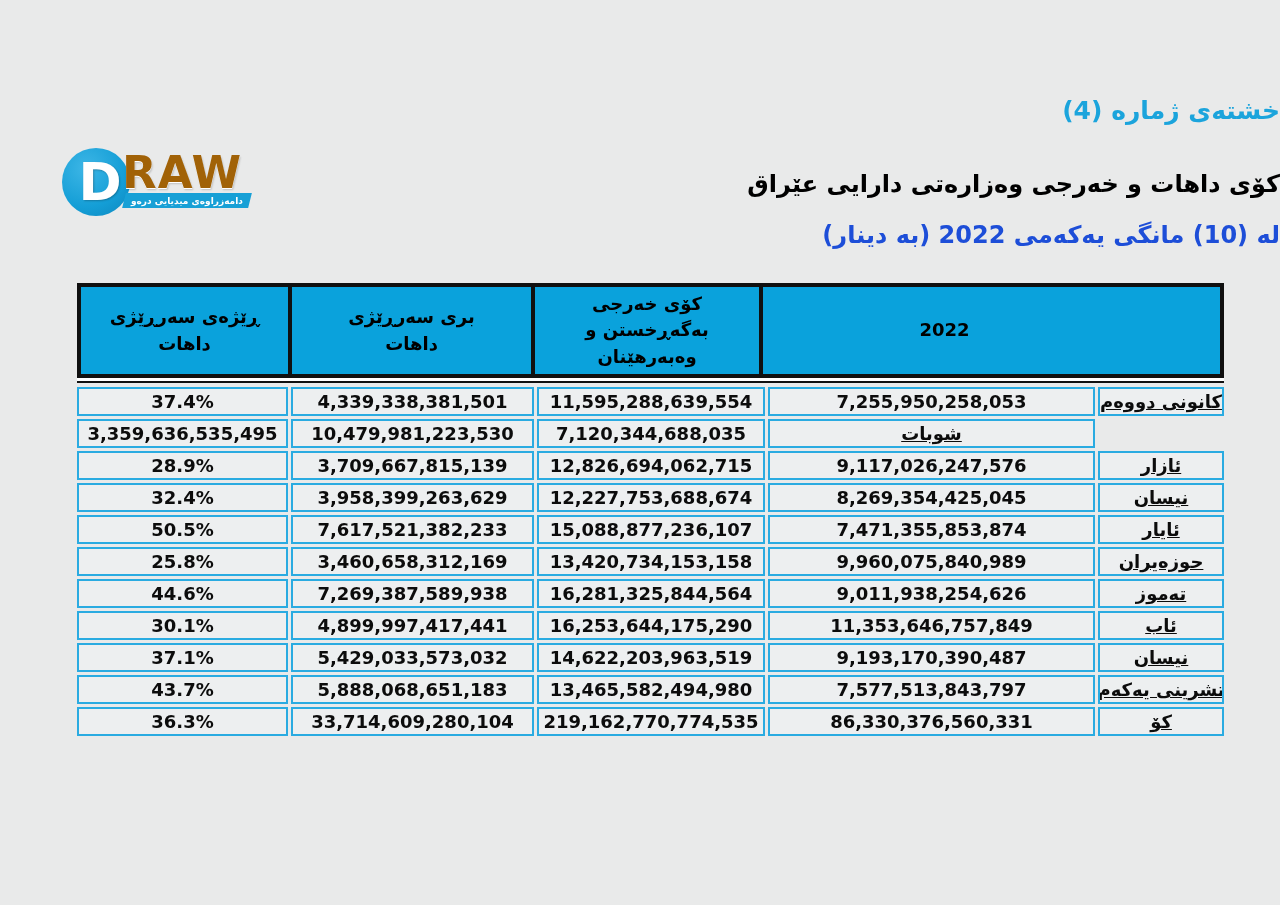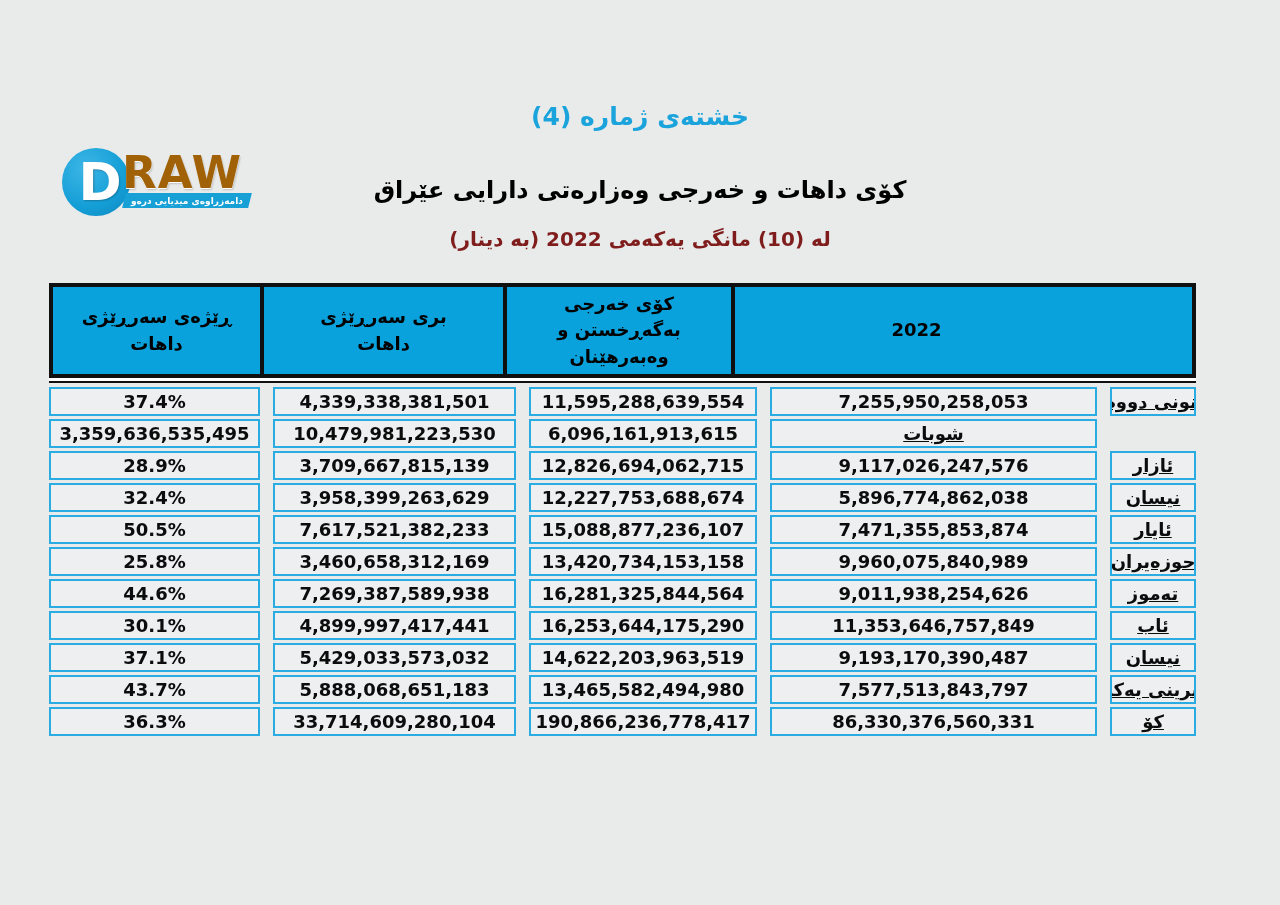--- a/index.html
+++ b/index.html
@@ -33,26 +33,26 @@
   .logo-banner{
     position:absolute;left:62px;top:47px;width:126px;height:15px;
     background:#17a0d6;transform:skewX(-14deg);
     display:flex;align-items:center;justify-content:center;
   }
   .logo-banner span{
     transform:skewX(14deg);
     color:#fff;font-size:9px;font-weight:bold;direction:rtl;white-space:nowrap;
   }
   
-  .heading{position:absolute;left:0;width:100%;text-align:center;direction:rtl;margin-top:6px;}
+  .heading{position:absolute;left:0;width:100%;direction:rtl;}
   .h-tablenum{top:96px;font-size:25px;font-weight:bold;color:#1ba4dc;}
   .h-line1{top:170px;font-size:24px;font-weight:bold;color:#000;}
-  .h-line2{top:221px;font-size:20px;font-weight:bold;color:#7f1d1d;}
+  .h-line2{top:221px;font-size:24px;font-weight:bold;color:#1d4ed8;}
   
-  .tbl{position:absolute;left:49px;top:283px;width:1147px;}
+  .tbl{position:absolute;left:77px;top:283px;width:1147px;}
   .thead{
     display:grid;
     grid-template-columns:211px 243px 228px 327px 1fr;
     background:#0aa2dc;
     border:4px solid #101010;
     box-sizing:border-box;
   }
   .hcell{
     height:87px;box-sizing:border-box;
     display:flex;align-items:center;justify-content:center;
@@ -62,21 +62,21 @@
   }
   .hcell:last-child{border-right:none;padding-left:36px;}
   .hsep{
     height:3px;background:#ffffff;
     border-bottom:2px solid #101010;
     margin-bottom:4px;
   }
   .trow{
     display:grid;
     grid-template-columns:211px 243px 228px 327px 1fr;
-    column-gap:13px;
+    column-gap:3px;
     margin-bottom:3px;
   }
   .c{
     box-sizing:border-box;height:29px;
     background:#edeff0;border:2px solid #2aabe1;
     display:flex;align-items:center;justify-content:center;
     font-size:18px;font-weight:bold;color:#0c0c0c;
     white-space:nowrap;overflow:hidden;
   }
   .c.num{direction:ltr;}
@@ -114,35 +114,35 @@
   <div class="trow">
     <div class="c num">37.4%</div>
     <div class="c num">4,339,338,381,501</div>
     <div class="c num">11,595,288,639,554</div>
     <div class="c num">7,255,950,258,053</div>
     <div class="c month">كانونی دووەم</div>
   </div>
   <div class="trow">
     <div class="c num">3,359,636,535,495</div>
     <div class="c num">10,479,981,223,530</div>
-    <div class="c num">6,096,161,913,615</div>
+    <div class="c num">7,120,344,688,035</div>
     <div class="c month">شوبات</div>
   </div>
   <div class="trow">
     <div class="c num">28.9%</div>
     <div class="c num">3,709,667,815,139</div>
     <div class="c num">12,826,694,062,715</div>
     <div class="c num">9,117,026,247,576</div>
     <div class="c month">ئازار</div>
   </div>
   <div class="trow">
     <div class="c num">32.4%</div>
     <div class="c num">3,958,399,263,629</div>
     <div class="c num">12,227,753,688,674</div>
-    <div class="c num">5,896,774,862,038</div>
+    <div class="c num">8,269,354,425,045</div>
     <div class="c month">نیسان</div>
   </div>
   <div class="trow">
     <div class="c num">50.5%</div>
     <div class="c num">7,617,521,382,233</div>
     <div class="c num">15,088,877,236,107</div>
     <div class="c num">7,471,355,853,874</div>
     <div class="c month">ئایار</div>
   </div>
   <div class="trow">
@@ -176,17 +176,17 @@
   <div class="trow">
     <div class="c num">43.7%</div>
     <div class="c num">5,888,068,651,183</div>
     <div class="c num">13,465,582,494,980</div>
     <div class="c num">7,577,513,843,797</div>
     <div class="c month">تشرینی یەكەم</div>
   </div>
   <div class="trow">
     <div class="c num">36.3%</div>
     <div class="c num">33,714,609,280,104</div>
-    <div class="c num">190,866,236,778,417</div>
+    <div class="c num">219,162,770,774,535</div>
     <div class="c num">86,330,376,560,331</div>
     <div class="c month">كۆ</div>
   </div>
 </div>
 
 </body></html>

